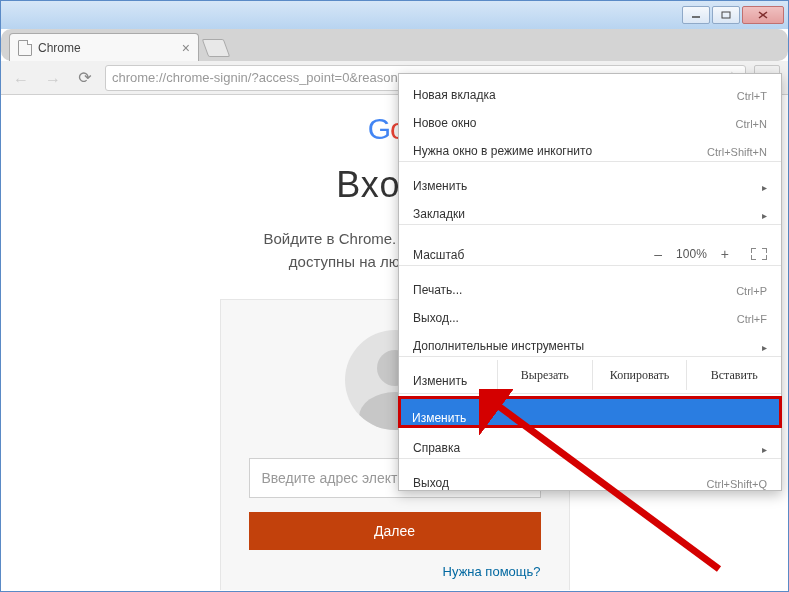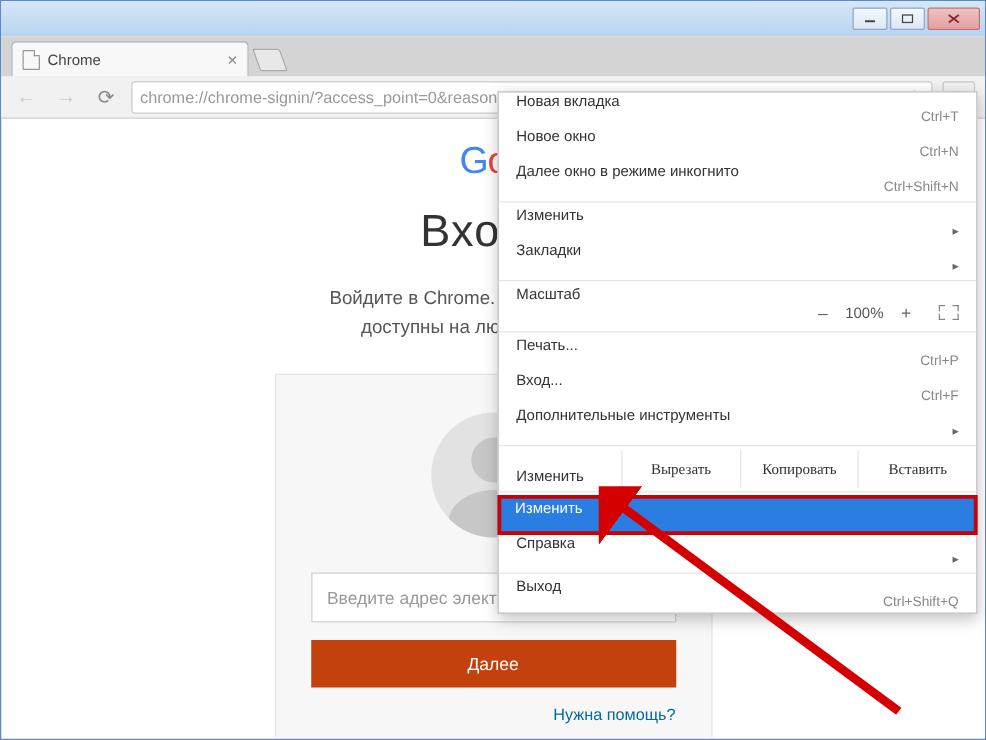--- a/index.html
+++ b/index.html
@@ -5,21 +5,21 @@
 * { margin: 0; padding: 0; box-sizing: border-box; font-family: "Segoe UI", Arial, sans-serif; }
 body { background: #fff; width: 789px; height: 592px; overflow: hidden; position: relative; }
 
 
 .window-frame { width: 789px; height: 592px; border: 1px solid #5a8ac6; position: relative; background: #fff; }
 .titlebar { height: 28px; background: linear-gradient(#d6e6f7, #b8d4f0); display: flex; align-items: center; justify-content: flex-end; padding-right: 4px; gap: 2px; }
 .win-btn { width: 28px; height: 18px; background: linear-gradient(#f5f8fc, #dbe7f5); border: 1px solid #8fa9c8; border-radius: 2px; display: flex; align-items: center; justify-content: center; font-size: 10px; cursor: pointer; }
 .win-btn.close { width: 42px; background: linear-gradient(#f0c0c0, #e4a0a0); border-color: #c07070; }
 
 
-.tabstrip { height: 32px; background: #d4d4d4; display: flex; align-items: flex-end; padding-left: 8px; position: relative; }
+.tabstrip { height: 32px; background: #d4d4d4; display: flex; align-items: flex-end; padding-left: 8px; position: relative; border-radius: 10px; }
 .tab { height: 28px; min-width: 190px; background: #f8f8f8; border: 1px solid #aaa; border-bottom: none; border-radius: 4px 4px 0 0; display: flex; align-items: center; padding: 0 8px; font-size: 12px; color: #444; gap: 6px; }
 .tab .page-icon { width: 14px; height: 16px; border: 1px solid #999; border-radius: 1px; position: relative; }
 .tab .page-icon::after { content:""; position:absolute; top:-1px; right:-1px; width:4px; height:4px; background:#fff; border-left:1px solid #999; border-bottom:1px solid #999;}
 .tab .tab-x { margin-left: auto; color: #888; font-size: 14px; cursor: pointer; }
 .newtab { width: 22px; height: 18px; background: #e8e8e8; border: 1px solid #aaa; margin-left: 6px; margin-bottom: 4px; transform: skewX(20deg); border-radius: 2px; cursor: pointer; }
 
 
 .toolbar { height: 34px; background: #f1f1f1; border-bottom: 1px solid #d0d0d0; display: flex; align-items: center; padding: 0 8px; gap: 8px; }
 .nav-btn { width: 24px; height: 24px; display:flex; align-items:center; justify-content:center; color:#888; font-size:16px; cursor:pointer; }
 .nav-btn.disabled { color: #ccc; }
@@ -38,21 +38,21 @@
 .signin-box { width: 350px; margin: 26px auto 0; background: #f7f7f7; border: 1px solid #e6e6e6; padding: 30px 28px 20px; }
 .avatar { width: 100px; height: 100px; border-radius: 50%; background: #e2e2e2; margin: 0 auto 28px; position: relative; overflow:hidden; }
 .avatar::before { content:""; position:absolute; width:36px; height:36px; border-radius:50%; background:#c7c7c7; top:20px; left:32px; }
 .avatar::after { content:""; position:absolute; width:72px; height:50px; border-radius:50% 50% 0 0; background:#c7c7c7; top:62px; left:14px; }
 .email-input { width: 100%; height: 40px; border: 1px solid #d0d0d0; padding: 0 12px; font-size: 14px; color: #999; display:flex; align-items:center; text-align:left; background:#fff; }
 .next-btn { width: 100%; height: 38px; background: #c2410c; color: #fff; border: none; font-size: 14px; margin-top: 14px; cursor:pointer; font-weight:500; }
 .help-link { display: block; text-align: right; margin-top: 14px; font-size: 13px; color: #0369a1; cursor:pointer; }
 
 
 .menu { position: absolute; top: 72px; right: 6px; width: 384px; background: #fff; border: 1px solid #bcbcbc; box-shadow: 0 4px 12px rgba(0,0,0,0.25); z-index: 50; font-size: 12px; color: #333; }
-.menu-row { display: flex; align-items: flex-start; height: 28px; padding: 0 14px; cursor: pointer; position: relative; flex-direction: column; }
+.menu-row { display: flex; align-items: flex-end; height: 28px; padding: 0 14px; cursor: pointer; position: relative; }
 .menu-row.tall { height: 34px; }
 .menu-row .shortcut { margin-left: auto; color: #888; font-size: 11px; }
 .menu-row .arrow-r { margin-left: auto; color: #666; font-size: 10px; }
 .menu-sep { height: 1px; background: #e5e5e5; margin: 3px 0; }
 .menu-row.highlighted { background: #2a7de1 !important; color: #fff; border: 3px solid #c00; height: 32px; margin: -1px; padding: 0 11px; }
 .zoom-ctrls { margin-left: auto; display: flex; align-items: center; gap: 14px; color: #555; }
 .zoom-ctrls .zbtn { cursor:pointer; font-size:14px; color:#666; }
 .fullscreen-icon { width: 16px; height: 12px; position: relative; margin-left: 8px; cursor:pointer; }
 .fullscreen-icon::before, .fullscreen-icon::after { content:""; position:absolute; width:4px; height:4px; border:1px solid #888; }
 .fullscreen-icon::before { top:0; left:0; border-right:none; border-bottom:none; }
@@ -134,21 +134,21 @@
   <div class="menu">
     <div class="menu-row">
       <span>Новая вкладка</span>
         <span class="shortcut">Ctrl+T</span>
     </div>
     <div class="menu-row">
       <span>Новое окно</span>
         <span class="shortcut">Ctrl+N</span>
     </div>
     <div class="menu-row">
-      <span>Далее окно в режиме инкогнито</span>
+      <span>Нужна окно в режиме инкогнито</span>
         <span class="shortcut">Ctrl+Shift+N</span>
     </div>
     <div class="menu-sep"></div>
     <div class="menu-row">
       <span>Изменить</span>
         <span class="arrow-r">▸</span>
     </div>
     <div class="menu-row">
       <span>Закладки</span>
         <span class="arrow-r">▸</span>
@@ -162,21 +162,21 @@
         <span class="zbtn">+</span>
         <span class="fullscreen-icon"><span></span></span>
       </div>
     </div>
     <div class="menu-sep"></div>
     <div class="menu-row">
       <span>Печать...</span>
         <span class="shortcut">Ctrl+P</span>
     </div>
     <div class="menu-row">
-      <span>Вход...</span>
+      <span>Выход...</span>
         <span class="shortcut">Ctrl+F</span>
     </div>
     <div class="menu-row">
       <span>Дополнительные инструменты</span>
         <span class="arrow-r">▸</span>
     </div>
     <div class="menu-sep"></div>
     <div class="edit-row">
       <div class="edit-label">Изменить</div>
       <div class="edit-btn">Вырезать</div>

